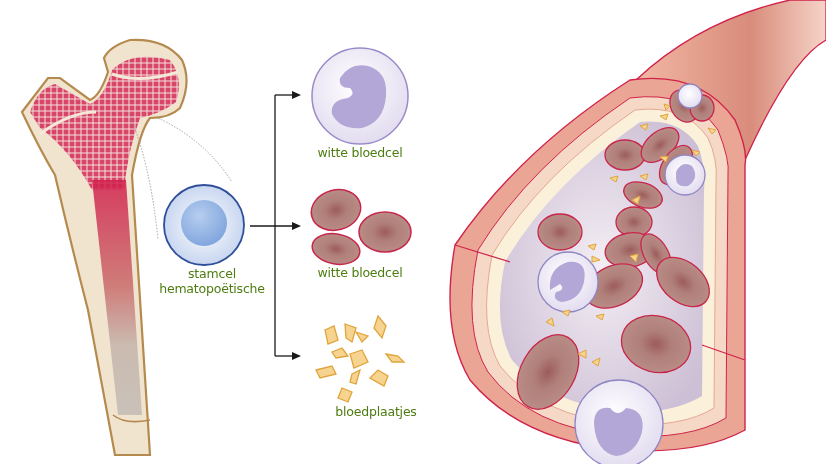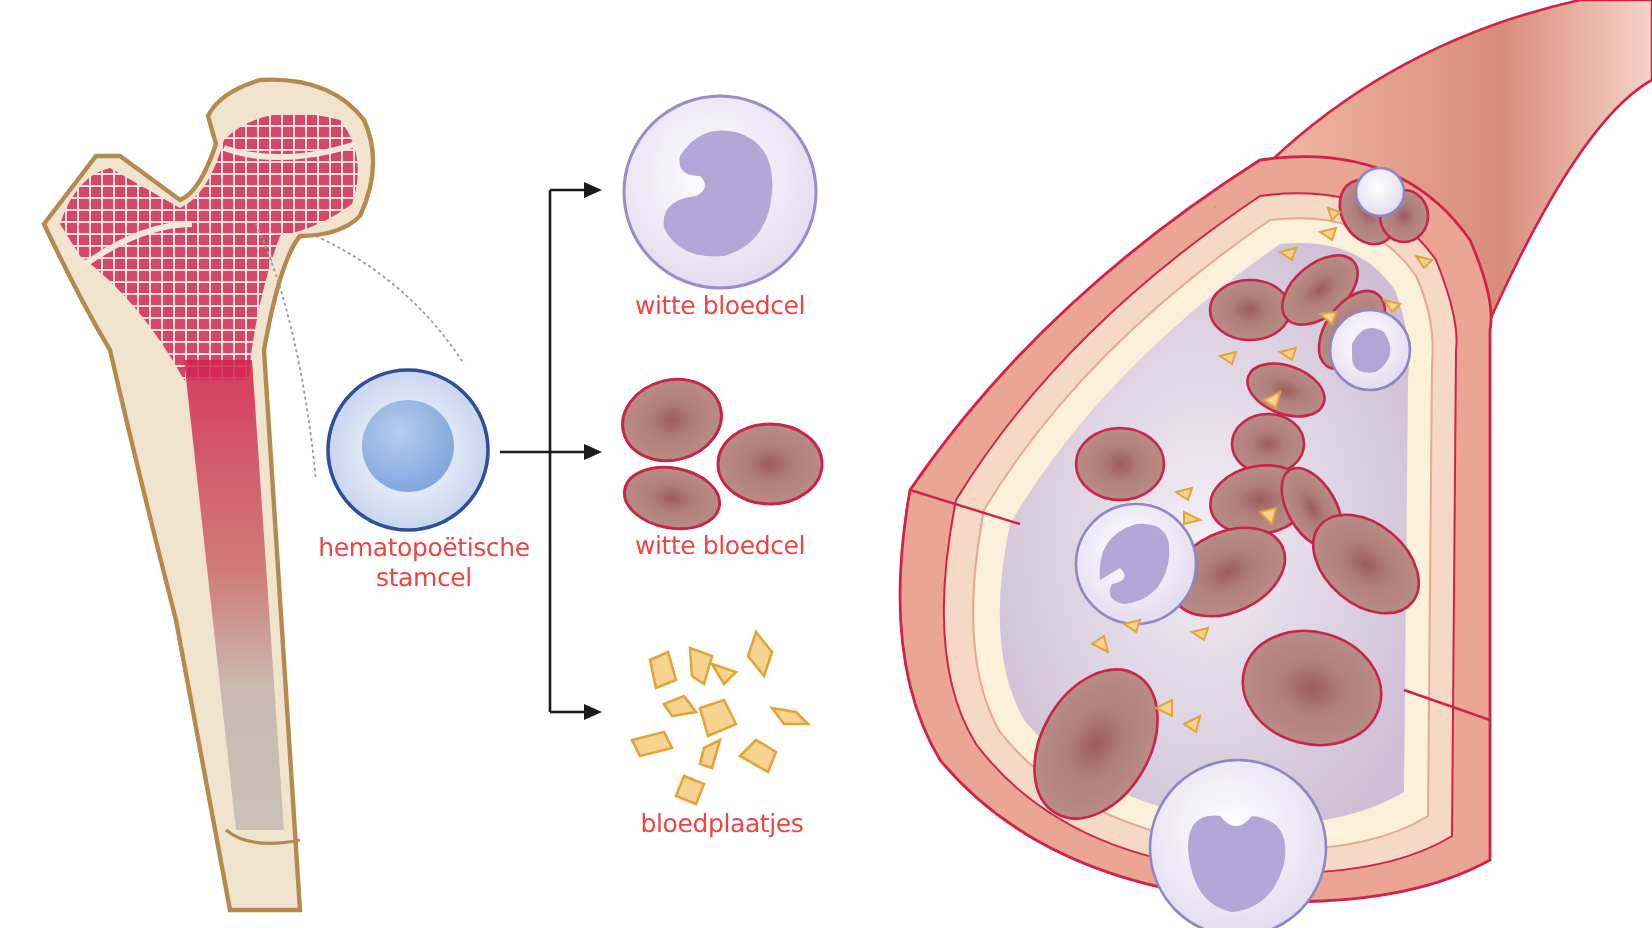--- a/index.html
+++ b/index.html
@@ -1,22 +1,22 @@
 <!DOCTYPE html>
 <html><head>
   <meta charset="utf-8">
   <style>
     html, body { margin: 0; padding: 0; background: #ffffff; }
     body { width: 826px; height: 464px; overflow: hidden; position: relative; font-family: "DejaVu Sans", "Liberation Sans", sans-serif; }
     #stage { position: absolute; left: 0; top: 0; width: 826px; height: 464px; }
-    .label { position: absolute; font-size: 12.5px; color: #ef4444; text-align: center; line-height: 15px; letter-spacing: -0.2px; }
+    .label { position: absolute; font-size: 12.5px; color: #4d7c0f; text-align: center; line-height: 15px; letter-spacing: -0.2px; }
     #lbl-stem { left: 138px; top: 266px; width: 148px; }
     #lbl-wbc { left: 295px; top: 145px; width: 130px; }
     #lbl-rbc { left: 295px; top: 265px; width: 130px; }
-    #lbl-plt { left: 296px; top: 404px; width: 130px; }
+    #lbl-plt { left: 311px; top: 404px; width: 130px; }
   </style>
 </head>
 <body>
 
 <svg id="stage" width="826" height="464" viewBox="0 0 826 464">
   <defs>
     <linearGradient id="marrowGrad" x1="0" y1="0" x2="0" y2="1">
       <stop offset="0" stop-color="#d11e4c"></stop>
       <stop offset="0.45" stop-color="#c96a6a"></stop>
       <stop offset="0.7" stop-color="#c4b3ab"></stop>
@@ -167,18 +167,18 @@
       <path d="M562 312 L570 310 L568 316 Z"></path>
       <path d="M596 316 L604 314 L602 320 Z"></path>
       <path d="M546 322 L552 318 L554 326 Z"></path>
       <path d="M578 354 L586 350 L586 358 Z"></path>
       <path d="M592 362 L600 358 L598 366 Z"></path>
     </g>
   </g>
 </svg>
 
 <div id="lbl-stem" class="label">
+  <div>stamcel</div>
   <div>hematopoëtische</div>
-  <div>stamcel</div>
 </div>
 <div id="lbl-wbc" class="label">witte bloedcel</div>
 <div id="lbl-rbc" class="label">witte bloedcel</div>
 <div id="lbl-plt" class="label">bloedplaatjes</div>
 
 </body></html>

